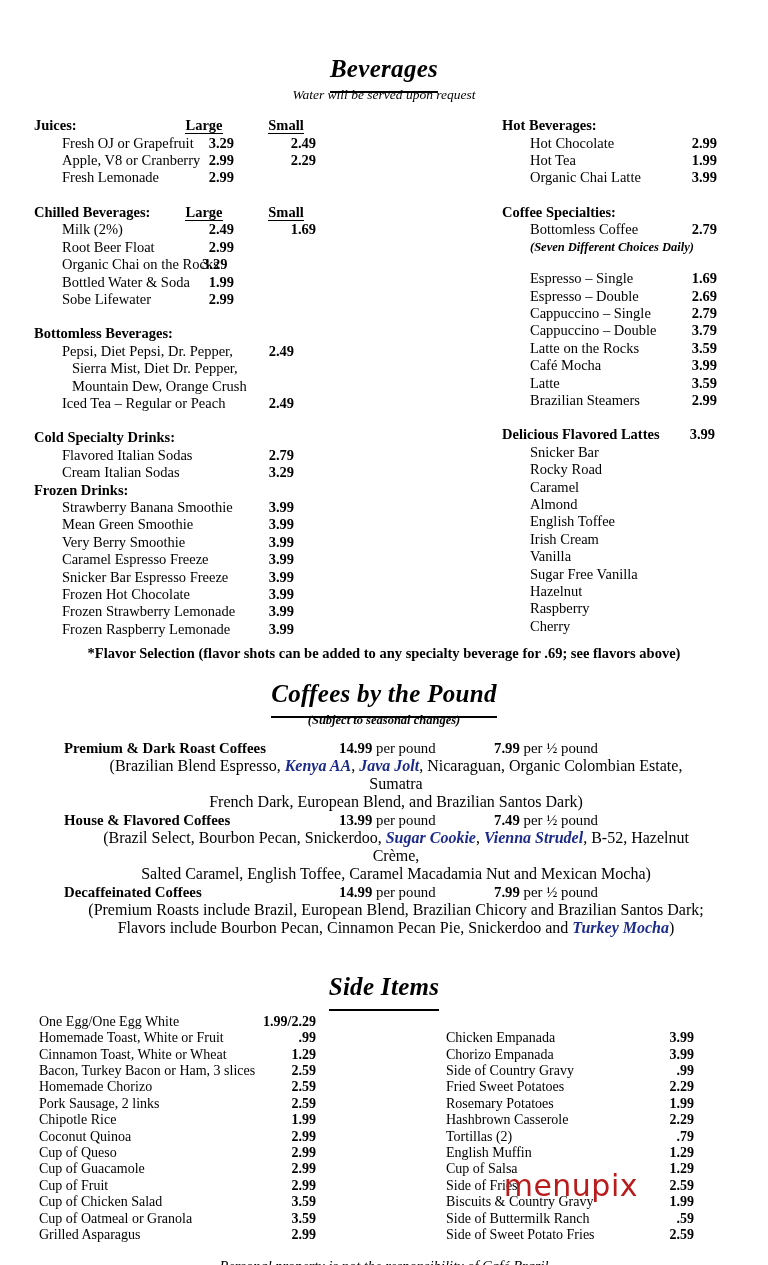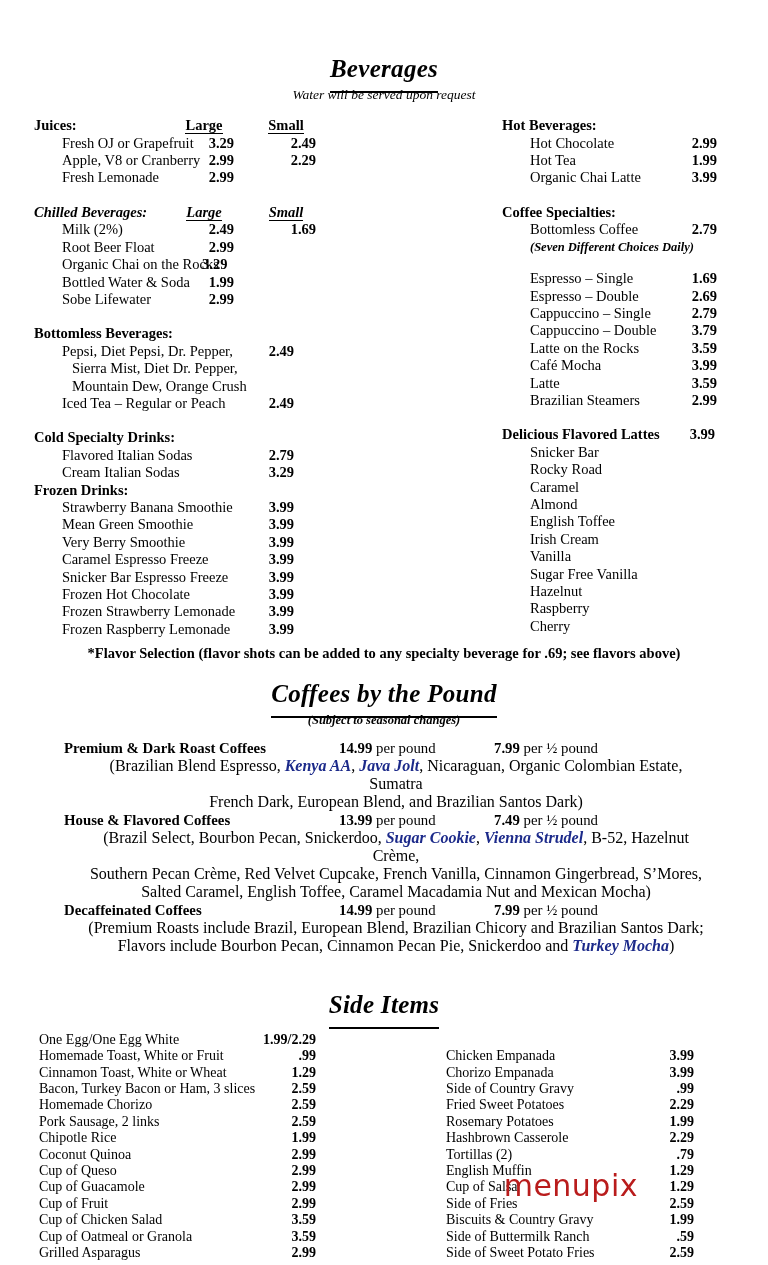--- a/index.html
+++ b/index.html
@@ -189,21 +189,21 @@
     <div class="section-sub">Water will be served upon request</div>
   </div>
 
   <div class="bev-wrap" id="bevWrap" style="margin-top:14px; height:540px;">
     <div class="col-left" id="bevLeft">
         <div class="grp-head" style="position: relative;">Juices:<span class="hdr-lbl hdr-large"><span>Large</span></span><span class="hdr-lbl hdr-small"><span>Small</span></span></div>
         <div class="row indent"><span class="nm">Fresh OJ or Grapefruit</span><span class="p1">3.29</span><span class="p2">2.49</span></div>
         <div class="row indent"><span class="nm">Apple, V8 or Cranberry</span><span class="p1">2.99</span><span class="p2">2.29</span></div>
         <div class="row indent"><span class="nm">Fresh Lemonade</span><span class="p1">2.99</span></div>
         <div style="height: 17px;"></div>
-        <div class="grp-head" style="position: relative; font-style: italic;">Chilled Beverages:<span class="hdr-lbl hdr-large"><span>Large</span></span><span class="hdr-lbl hdr-small"><span>Small</span></span></div>
+        <div class="grp-head" style="position: relative;">Chilled Beverages:<span class="hdr-lbl hdr-large"><span>Large</span></span><span class="hdr-lbl hdr-small"><span>Small</span></span></div>
         <div class="row indent"><span class="nm">Milk (2%)</span><span class="p1">2.49</span><span class="p2">1.69</span></div>
         <div class="row indent"><span class="nm">Root Beer Float</span><span class="p1">2.99</span></div>
         <div class="row indent"><span class="nm">Organic Chai on the Rocks</span><span class="p1" style="left: 168px; width: 40px; text-align: left;">3.29</span></div>
         <div class="row indent"><span class="nm">Bottled Water &amp; Soda</span><span class="p1">1.99</span></div>
         <div class="row indent"><span class="nm">Sobe Lifewater</span><span class="p1">2.99</span></div>
         <div style="height: 17px;"></div>
         <div class="grp-head" style="position: relative;">Bottomless Beverages:</div>
         <div class="row indent"><span class="nm">Pepsi, Diet Pepsi, Dr. Pepper,</span><span class="p1 pw">2.49</span></div>
         <div class="row indent2"><span class="nm">Sierra Mist, Diet Dr. Pepper,</span></div>
         <div class="row indent2"><span class="nm">Mountain Dew, Orange Crush</span></div>
@@ -264,21 +264,20 @@
       <span>Coffees by the Pound</span>
     </div>
     <div class="section-sub bolder">(Subject to seasonal changes)</div>
   </div>
   <div class="pound-wrap" id="poundWrap" style="margin-top:11px;">
       <div class="pound-row"><span class="pname">Premium &amp; Dark Roast Coffees</span><span class="pprice1"><b>14.99</b><span> per pound</span></span><span class="pprice2"><b>7.99</b><span> per ½ pound</span></span></div>
       <div class="pound-desc"><span>(Brazilian Blend Espresso, </span><span class="blue">Kenya AA</span><span>, </span><span class="blue">Java Jolt</span><span>, Nicaraguan, Organic Colombian Estate, Sumatra</span></div>
       <div class="pound-desc"><span>French Dark, European Blend, and Brazilian Santos Dark)</span></div>
       <div class="pound-row"><span class="pname">House &amp; Flavored Coffees</span><span class="pprice1"><b>13.99</b><span> per pound</span></span><span class="pprice2"><b>7.49</b><span> per ½ pound</span></span></div>
       <div class="pound-desc"><span>(Brazil Select, Bourbon Pecan, Snickerdoo, </span><span class="blue">Sugar Cookie</span><span>, </span><span class="blue">Vienna Strudel</span><span>,  B-52, Hazelnut Crème,</span></div>
-      <div class="pound-desc"><span>Southern Pecan Crème, Red Velvet Cupcake, French Vanilla, Cinnamon Gingerbread, S’Mores,</span></div>
       <div class="pound-desc"><span>Salted Caramel, English Toffee, Caramel Macadamia Nut and Mexican Mocha)</span></div>
       <div class="pound-row"><span class="pname">Decaffeinated Coffees</span><span class="pprice1"><b>14.99</b><span> per pound</span></span><span class="pprice2"><b>7.99</b><span> per ½ pound</span></span></div>
       <div class="pound-desc"><span>(Premium Roasts include Brazil, European Blend, Brazilian Chicory and Brazilian Santos Dark;</span></div>
       <div class="pound-desc"><span>Flavors include Bourbon Pecan, Cinnamon Pecan Pie, Snickerdoo and </span><span class="blue">Turkey Mocha</span><span>)</span></div>
     </div>
 
   <div style="margin-top:37px;">
     <div class="section-title">
       <span>Side Items</span>
     </div>

